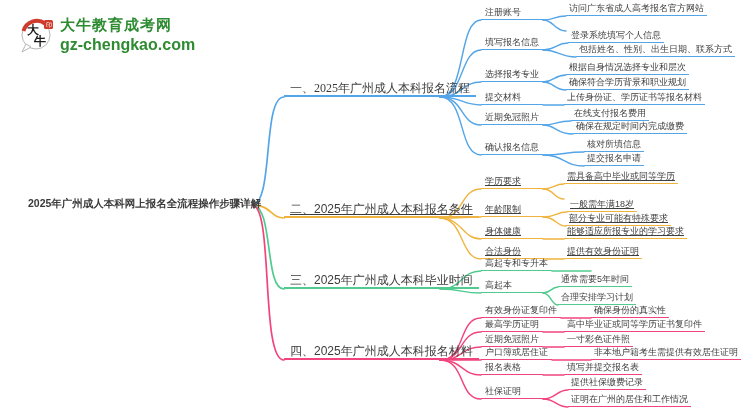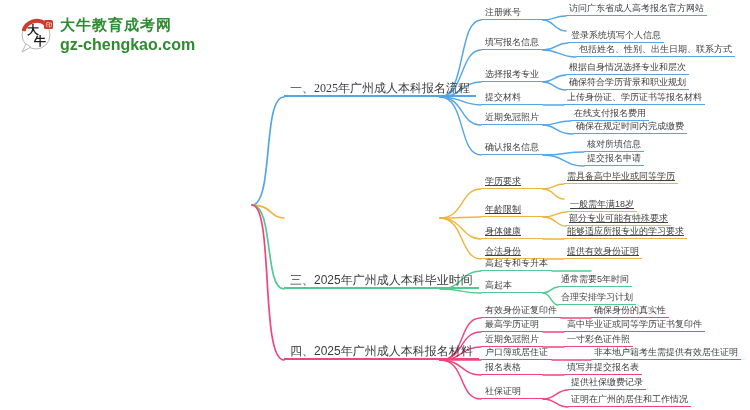--- a/index.html
+++ b/index.html
@@ -117,22 +117,24 @@
       <text x="28" y="12" font-size="6" fill="#ffffff">印</text>
       <text x="9" y="19" font-size="12" font-weight="bold" fill="#1c1c1c">大</text>
       <text x="16" y="30" font-size="12" font-weight="bold" fill="#1c1c1c">牛</text>
     </svg>
     <div class="logo-text">
       <div class="logo-name">大牛教育成考网</div>
       <div class="logo-url">gz-chengkao.com</div>
     </div>
   </div>
 
+  <div class="root">2025年广州成人本科网上报名全流程操作步骤详解</div>
 
   <div class="node branch b1" style="left:284px;top:80px">一、2025年广州成人本科报名流程</div>
+  <div class="node branch b2" style="left:284px;top:201px">二、2025年广州成人本科报名条件</div>
   <div class="node branch b3" style="left:284px;top:272px">三、2025年广州成人本科毕业时间</div>
   <div class="node branch b4" style="left:284px;top:343px">四、2025年广州成人本科报名材料</div>
 
   <div class="node sub b1" style="left:481px;top:5px">注册账号</div>
   <div class="node sub b1" style="left:481px;top:35px">填写报名信息</div>
   <div class="node sub b1" style="left:481px;top:67px">选择报考专业</div>
   <div class="node sub b1" style="left:481px;top:90px">提交材料</div>
   <div class="node sub b1" style="left:481px;top:110px">近期免冠照片</div>
   <div class="node sub b1" style="left:481px;top:140px">确认报名信息</div>
 

